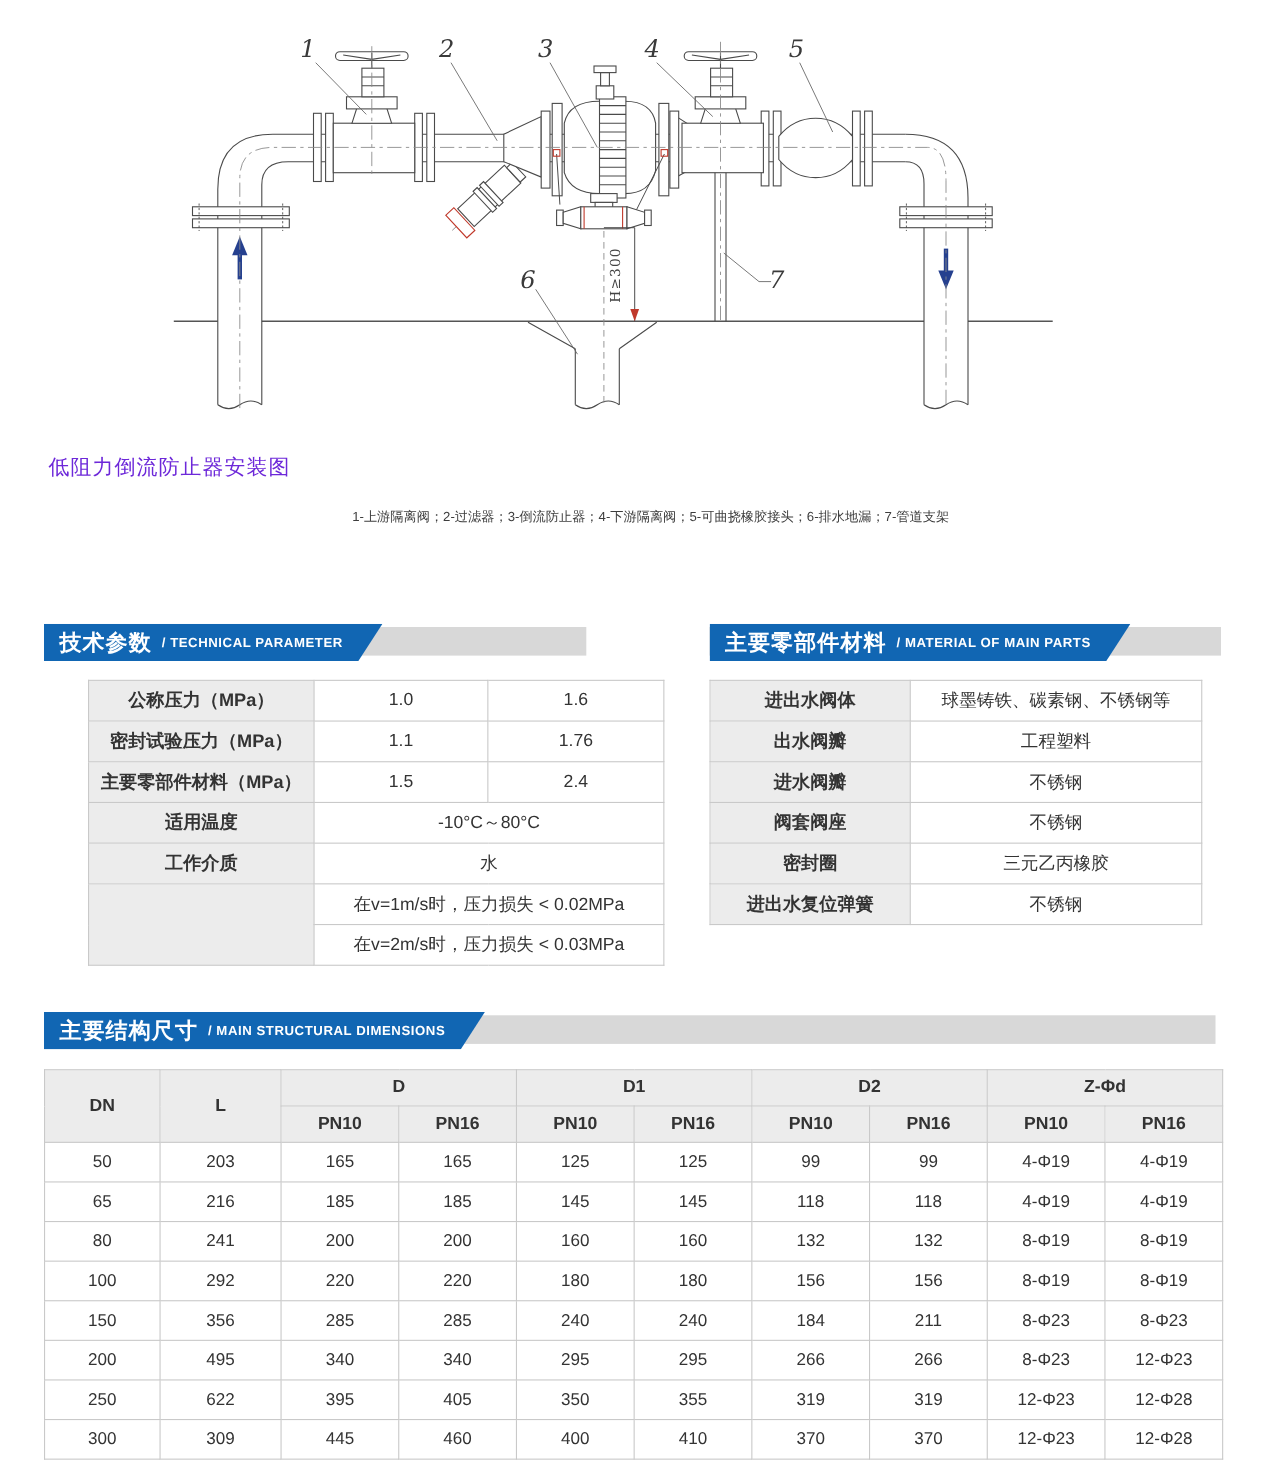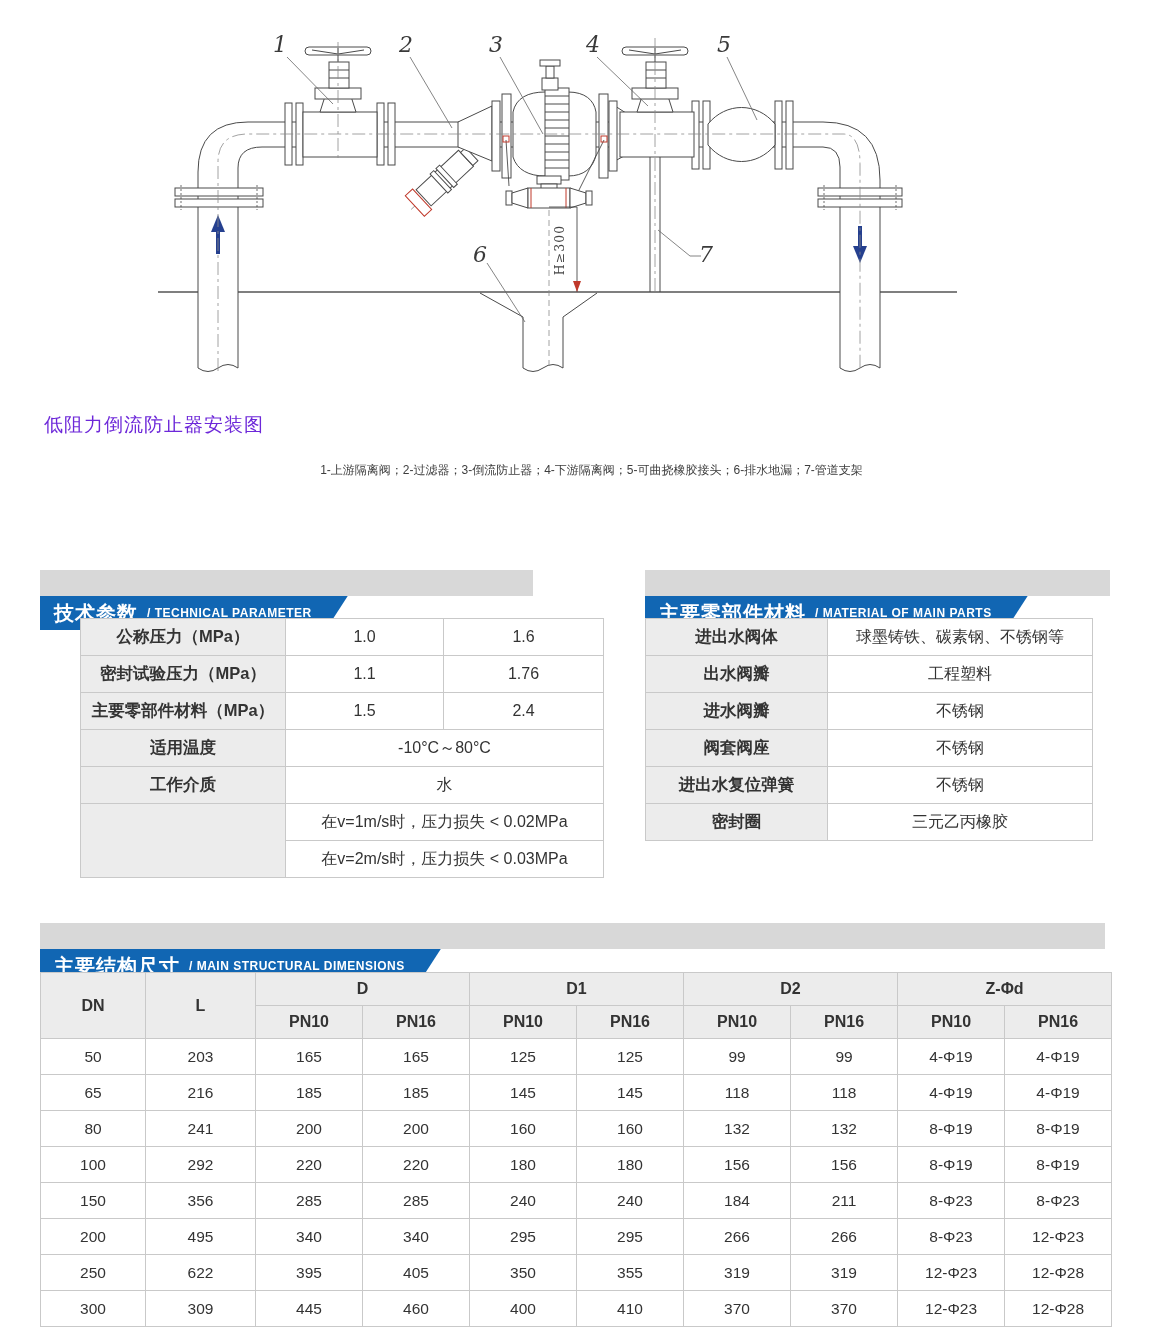--- a/index.html
+++ b/index.html
@@ -9,21 +9,21 @@
   .diagram{position:absolute;left:0;top:0;}
   .caption-title{position:absolute;left:0;top:412px;width:100%;
                  font-size:19px;color:#6d28d9;letter-spacing:1px;margin-left:44px;}
   .caption-parts{position:absolute;left:0;top:462px;width:100%;text-align:center;
                  font-size:12px;color:#3d3d3d;margin-left:16px;}
   .banner{position:absolute;height:34px;}
   .banner .gray{position:absolute;left:0;top:3px;height:26px;background:#d8d8d8;}
   .banner .blue{position:absolute;left:0;top:0;height:34px;background:#1166b3;color:#fff;
                 display:flex;align-items:center;white-space:nowrap;
                 padding:0 36px 0 14px;box-sizing:border-box;
-                clip-path:polygon(0 0,100% 0,calc(100% - 22px) 100%,0 100%);margin-top:29px;}
+                clip-path:polygon(0 0,100% 0,calc(100% - 22px) 100%,0 100%);}
   .banner .zh{font-size:20px;font-weight:bold;letter-spacing:1px;}
   .banner .en{font-size:12px;font-weight:bold;margin-left:9px;letter-spacing:.5px;}
   table.tbl{position:absolute;border-collapse:collapse;table-layout:fixed;background:#fff;}
   .tbl td,.tbl th{border:1px solid #c9c9c9;text-align:center;vertical-align:middle;
                   padding:0 4px;overflow:hidden;}
   .tbl td{height:36px;font-size:16px;background:#fff;}
   .tbl .lbl{background:#ececec;font-weight:bold;font-size:16.5px;color:#333;}
   .tbl-dim th{background:#ececec;font-weight:bold;font-size:16px;height:32px;color:#333;}
   .tbl-dim td{height:35px;font-size:15.5px;}
 </style>
@@ -259,26 +259,26 @@
     </tr>
     <tr>
       <td class="lbl">进水阀瓣</td>
       <td>不锈钢</td>
     </tr>
     <tr>
       <td class="lbl">阀套阀座</td>
       <td>不锈钢</td>
     </tr>
     <tr>
+      <td class="lbl">密封圈</td>
+      <td>三元乙丙橡胶</td>
+    </tr>
+    <tr>
       <td class="lbl">进出水复位弹簧</td>
       <td>不锈钢</td>
-    </tr>
-    <tr>
-      <td class="lbl">密封圈</td>
-      <td>三元乙丙橡胶</td>
     </tr>
   </tbody>
     </table>
 
   <div class="banner" style="left:40px;top:920px;width:1065px;">
     <div class="gray" style="width:1065px;"></div>
     <div class="blue">
       <span class="zh">主要结构尺寸</span>
       <span class="en">/ MAIN STRUCTURAL DIMENSIONS</span>
     </div>

